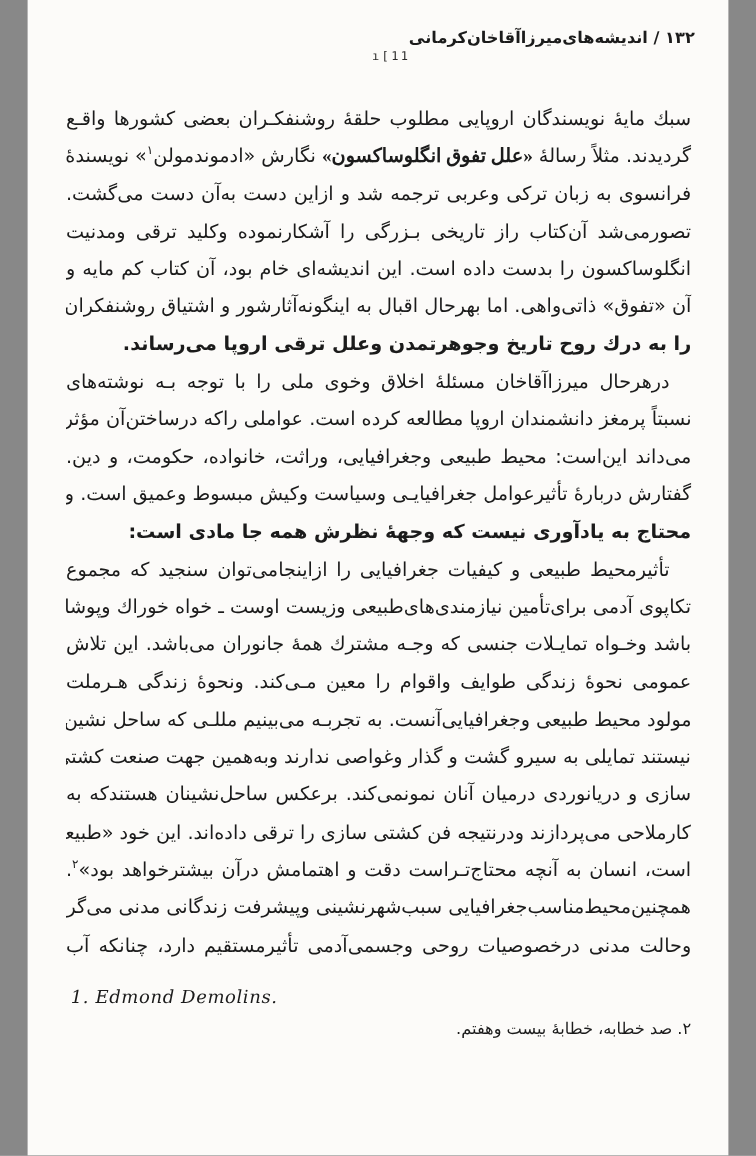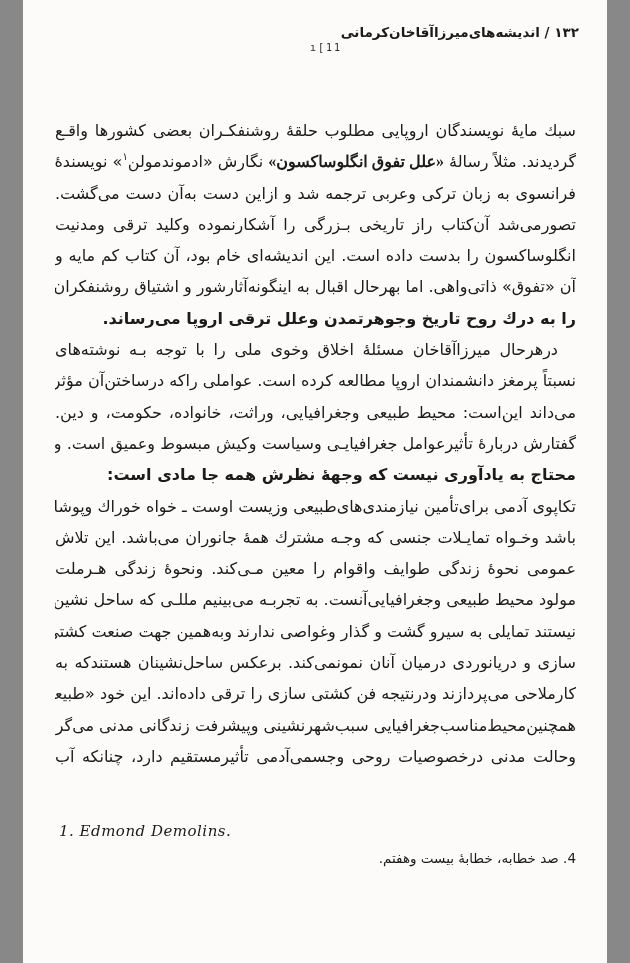--- a/index.html
+++ b/index.html
@@ -31,21 +31,20 @@
     font-family:"DejaVu Sans Mono",monospace;
     font-size:10px;
     letter-spacing:2px;
     color:#2a2a2a;
   }
   .body{
     position:absolute;
     top:83px;right:31px;left:32px;
     direction:rtl;
     font-size:16px;
-    margin-top:32px;
   }
   .line{
     height:31.3px;
     line-height:31.3px;
     text-align:justify;
     text-align-last:justify;
     overflow:hidden;
     white-space:nowrap;
   }
   .line.end{
@@ -92,28 +91,30 @@
       <div class="line"><span>فرانسوی به زبان ترکی وعربی ترجمه شد و ازاین دست به‌آن دست می‌گشت.</span></div>
       <div class="line"><span>تصورمی‌شد آن‌کتاب راز تاریخی بـزرگی را آشکارنموده وکلید ترقی ومدنیت</span></div>
       <div class="line"><span>انگلوساکسون را بدست داده است. این اندیشه‌ای خام بود، آن کتاب کم مایه و</span></div>
       <div class="line"><span>آن «تفوق» ذاتی‌واهی. اما بهرحال اقبال به اینگونه‌آثارشور و اشتیاق روشنفکران</span></div>
       <div class="line end"><span>را به درك روح تاریخ وجوهرتمدن وعلل ترقی اروپا می‌رساند.</span></div>
       <div class="line indent"><span>درهرحال میرزاآقاخان مسئلۀ اخلاق وخوی ملی را با توجه بـه نوشته‌های</span></div>
       <div class="line"><span>نسبتاً پرمغز دانشمندان اروپا مطالعه کرده است. عواملی راکه درساختن‌آن مؤثر</span></div>
       <div class="line"><span>می‌داند این‌است: محیط طبیعی وجغرافیایی، وراثت، خانواده، حکومت، و دین.</span></div>
       <div class="line"><span>گفتارش دربارۀ تأثیرعوامل جغرافیایـی وسیاست وکیش مبسوط وعمیق است. و</span></div>
       <div class="line end"><span>محتاج به یادآوری نیست که وجهۀ نظرش همه جا مادی است:</span></div>
+      <div class="line indent"><span>تأثیرمحیط طبیعی و کیفیات جغرافیایی را ازاینجامی‌توان سنجید که مجموع</span></div>
       <div class="line"><span>تکاپوی آدمی برای‌تأمین نیازمندی‌های‌طبیعی وزیست اوست ـ خواه خوراك وپوشاك</span></div>
       <div class="line"><span>باشد وخـواه تمایـلات جنسی که وجـه مشترك همۀ جانوران می‌باشد. این تلاش</span></div>
       <div class="line"><span>عمومی نحوۀ زندگی طوایف واقوام را معین مـی‌کند. ونحوۀ زندگی هـرملت</span></div>
       <div class="line"><span>مولود محیط طبیعی وجغرافیایی‌آنست. به تجربـه می‌بینیم مللـی که ساحل نشین</span></div>
       <div class="line"><span>نیستند تمایلی به سیرو گشت و گذار وغواصی ندارند وبه‌همین جهت صنعت کشتی‌ـ</span></div>
       <div class="line"><span>سازی و دریانوردی درمیان آنان نمونمی‌کند. برعکس ساحل‌نشینان هستندکه به</span></div>
       <div class="line"><span>کارملاحی می‌پردازند ودرنتیجه فن کشتی سازی را ترقی داده‌اند. این خود «طبیعی</span></div>
+      <div class="line"><span>است، انسان به آنچه محتاج‌تـراست دقت و اهتمامش درآن بیشترخواهد بود»</span><span class="sup">۲</span><span>.</span></div>
       <div class="line"><span>همچنین‌محیط‌مناسب‌جغرافیایی سبب‌شهرنشینی وپیشرفت زندگانی مدنی می‌گردد.</span></div>
       <div class="line"><span>وحالت مدنی درخصوصیات روحی وجسمی‌آدمی تأثیرمستقیم دارد، چنانکه آب</span></div>
     </div>
 
   <div class="fn fn-latin">1. Edmond  Demolins.</div>
 
-  <div class="fn fn-persian">4. صد خطابه، خطابۀ بیست وهفتم.</div>
+  <div class="fn fn-persian">۲. صد خطابه، خطابۀ بیست وهفتم.</div>
 
 </div>
 
 </body></html>

